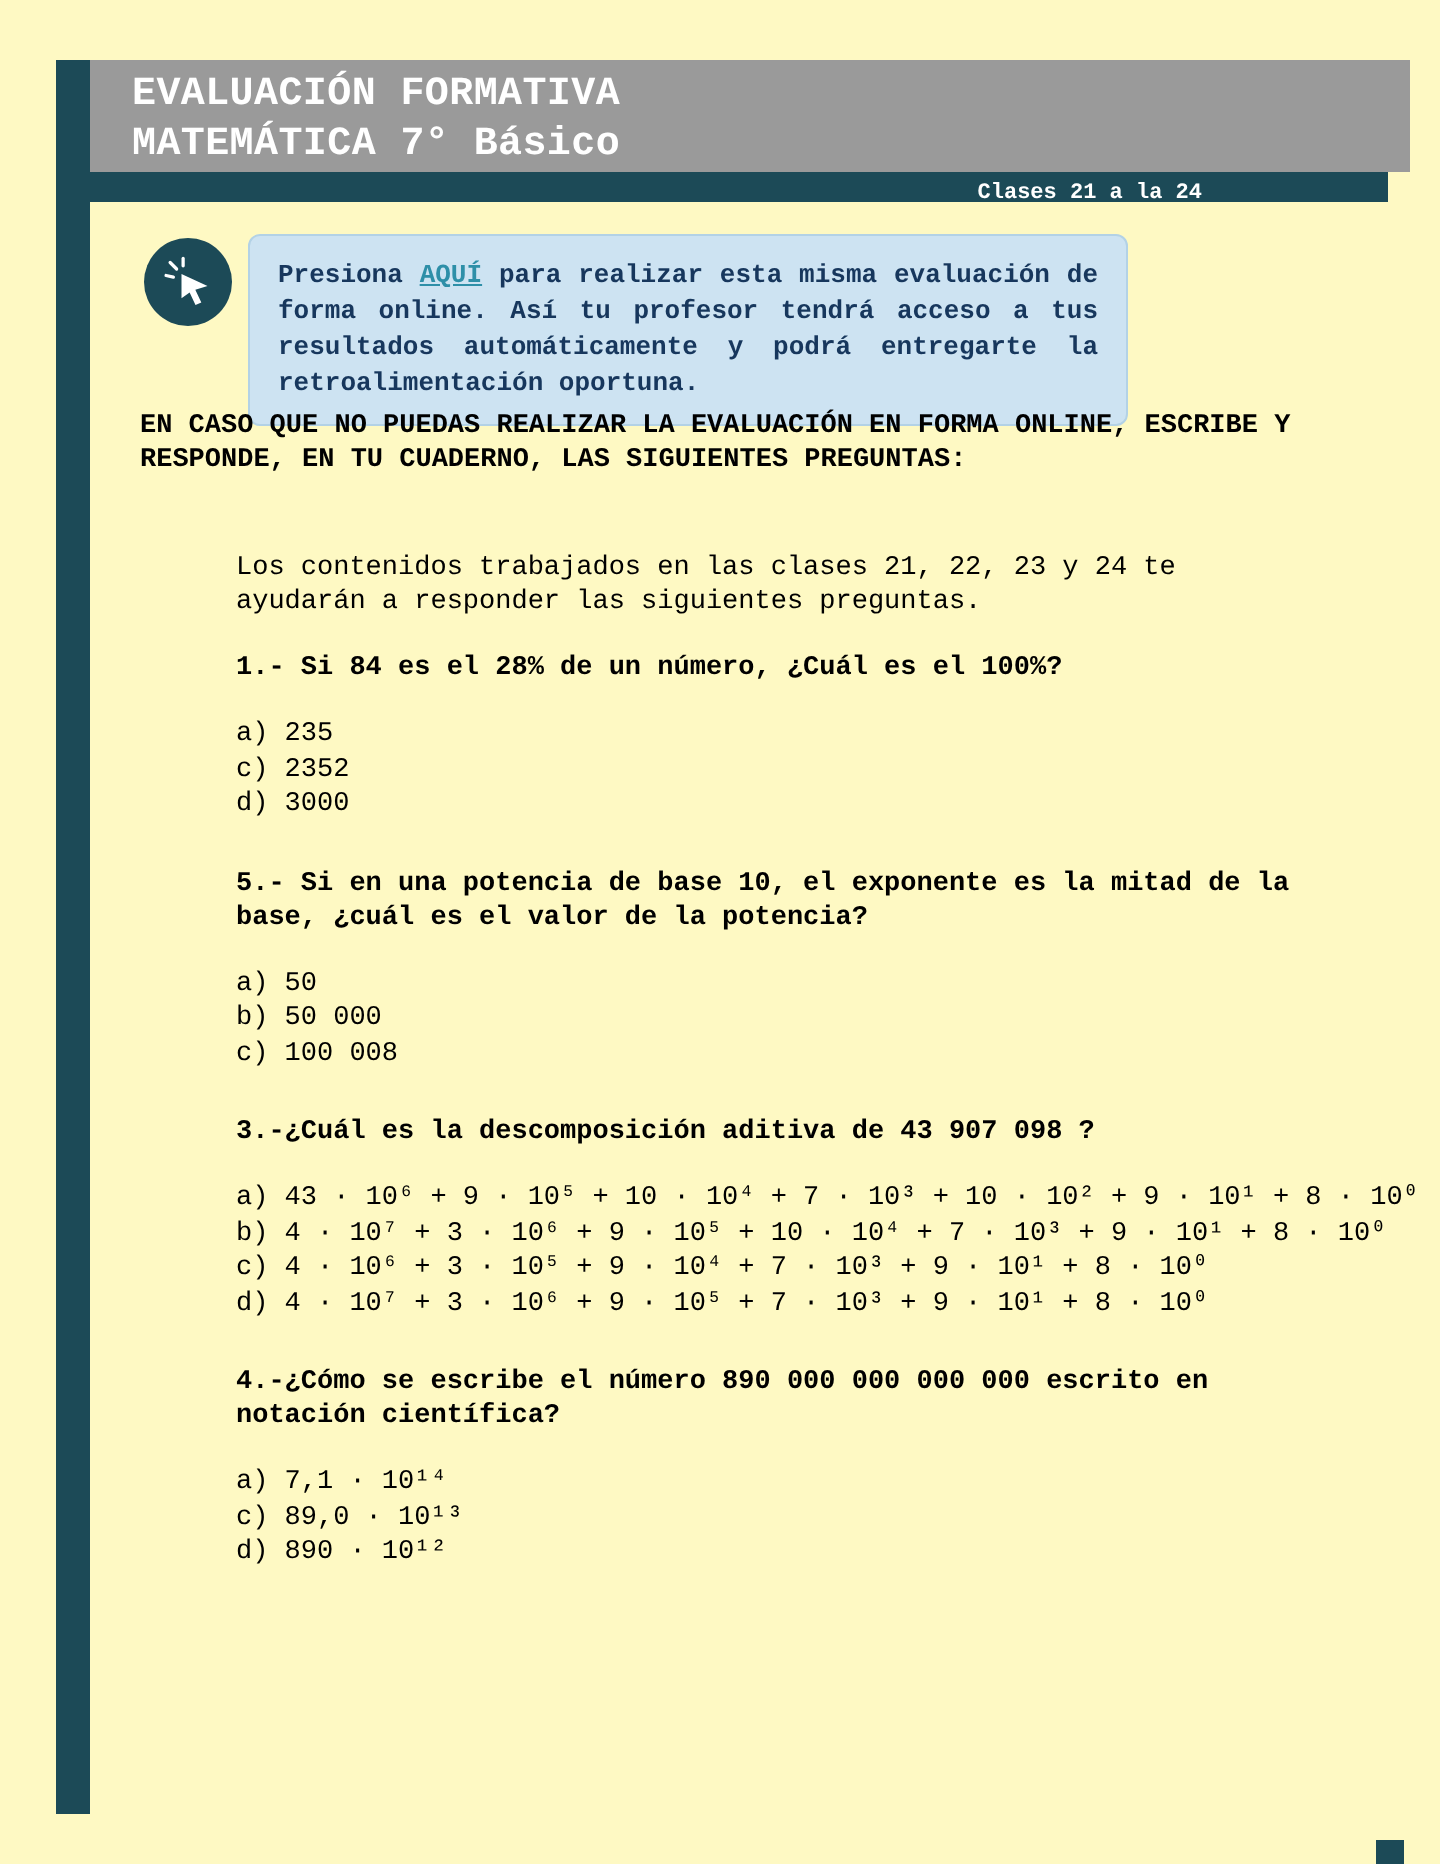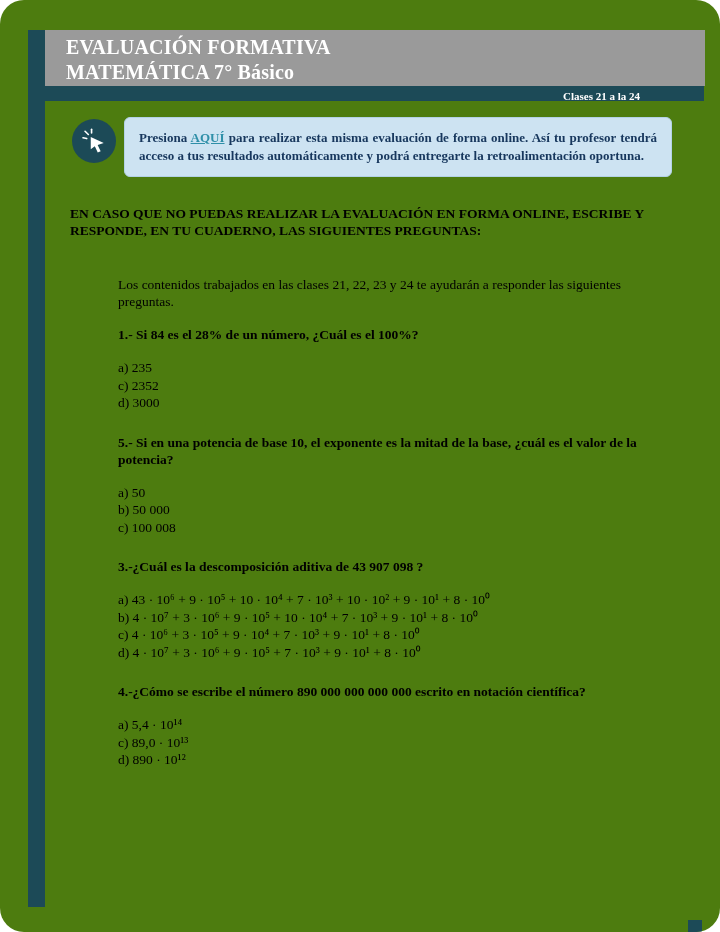--- a/index.html
+++ b/index.html
@@ -1,25 +1,24 @@
 <!DOCTYPE html>
 <html><head>
 <meta charset="utf-8">
 <style>
   * { box-sizing: border-box; }
   html, body { margin: 0; padding: 0; background: #ffffff; }
   .page {
     position: relative;
     width: 720px;
     height: 932px;
-    background: #4d7c0f;
-    font-family: Liberation Serif, serif;
+    background: #fef9c3;
+    font-family: Liberation Mono, monospace;
     color: #000;
     overflow: hidden;
-    border-radius: 24px;
   }
   .left-bar {
     position: absolute;
     left: 28px; top: 30px;
     width: 17px; height: 877px;
     background: #1c4a57;
   }
   .header-gray {
     position: absolute;
     left: 45px; top: 30px;
@@ -29,44 +28,44 @@
   }
   .title1, .title2 {
     color: #ffffff;
     font-weight: bold;
     font-size: 20px;
     line-height: 25px;
     letter-spacing: 0.2px;
   }
   .header-strip {
     position: absolute;
-    left: 44px; top: 86px;
+    left: 34px; top: 86px;
     width: 660px; height: 15px;
     background: #1c4a57;
     text-align: right;
-    padding-right: 64px;
+    padding-right: 93px;
   }
   .header-strip span {
     color: #ffffff;
     font-size: 11px;
     font-weight: bold;
     line-height: 15px;
   }
   .callout-icon {
     position: absolute;
     left: 72px; top: 119px;
     width: 44px; height: 44px;
     border-radius: 50%;
     background: #1c4a57;
     display: flex; align-items: center; justify-content: center;
   }
   .callout {
     position: absolute;
     left: 124px; top: 117px;
-    width: 548px;
+    width: 440px;
     background: #cde3f2;
     border: 1px solid #b3d2e6;
     border-radius: 6px;
     padding: 11px 14px;
   }
   .callout p {
     margin: 0;
     font-size: 13px;
     font-weight: bold;
     line-height: 18px;
@@ -177,21 +176,21 @@
         <div class="option">a) 43 · 10⁶ + 9 · 10⁵ + 10 · 10⁴ + 7 · 10³ + 10 · 10² + 9 · 10¹ + 8 · 10⁰</div>
         <div class="option">b) 4 · 10⁷ + 3 · 10⁶ + 9 · 10⁵ + 10 · 10⁴ + 7 · 10³ + 9 · 10¹ + 8 · 10⁰</div>
         <div class="option">c) 4 · 10⁶ + 3 · 10⁵ + 9 · 10⁴ + 7 · 10³ + 9 · 10¹ + 8 · 10⁰</div>
         <div class="option">d) 4 · 10⁷ + 3 · 10⁶ + 9 · 10⁵ + 7 · 10³ + 9 · 10¹ + 8 · 10⁰</div>
       </div>
     </div>
 
     <div class="question">
       <p class="q-title">4.-¿Cómo se escribe el número 890 000 000 000 000 escrito en notación científica?</p>
       <div class="options">
-        <div class="option">a) 5,4 · 10¹⁴</div>
+        <div class="option">a) 7,1 · 10¹⁴</div>
         <div class="option">c) 89,0 · 10¹³</div>
         <div class="option">d) 890 · 10¹²</div>
       </div>
     </div>
   </div>
 
   <div class="corner-square"></div>
 
 </div>
 

